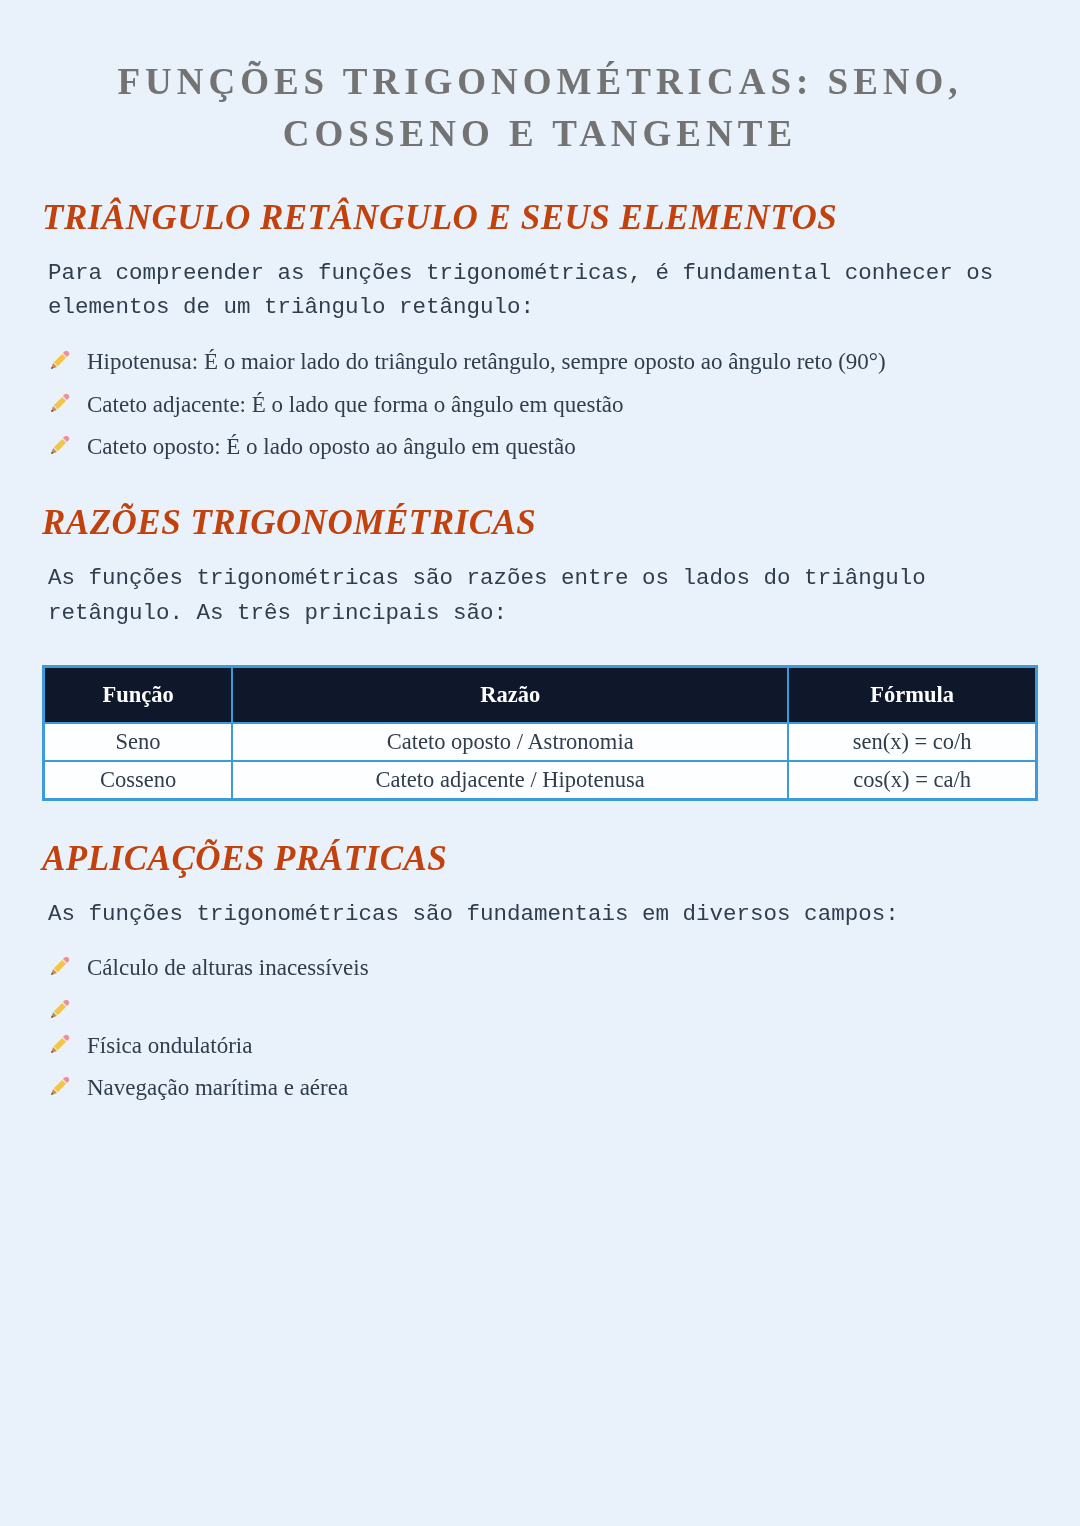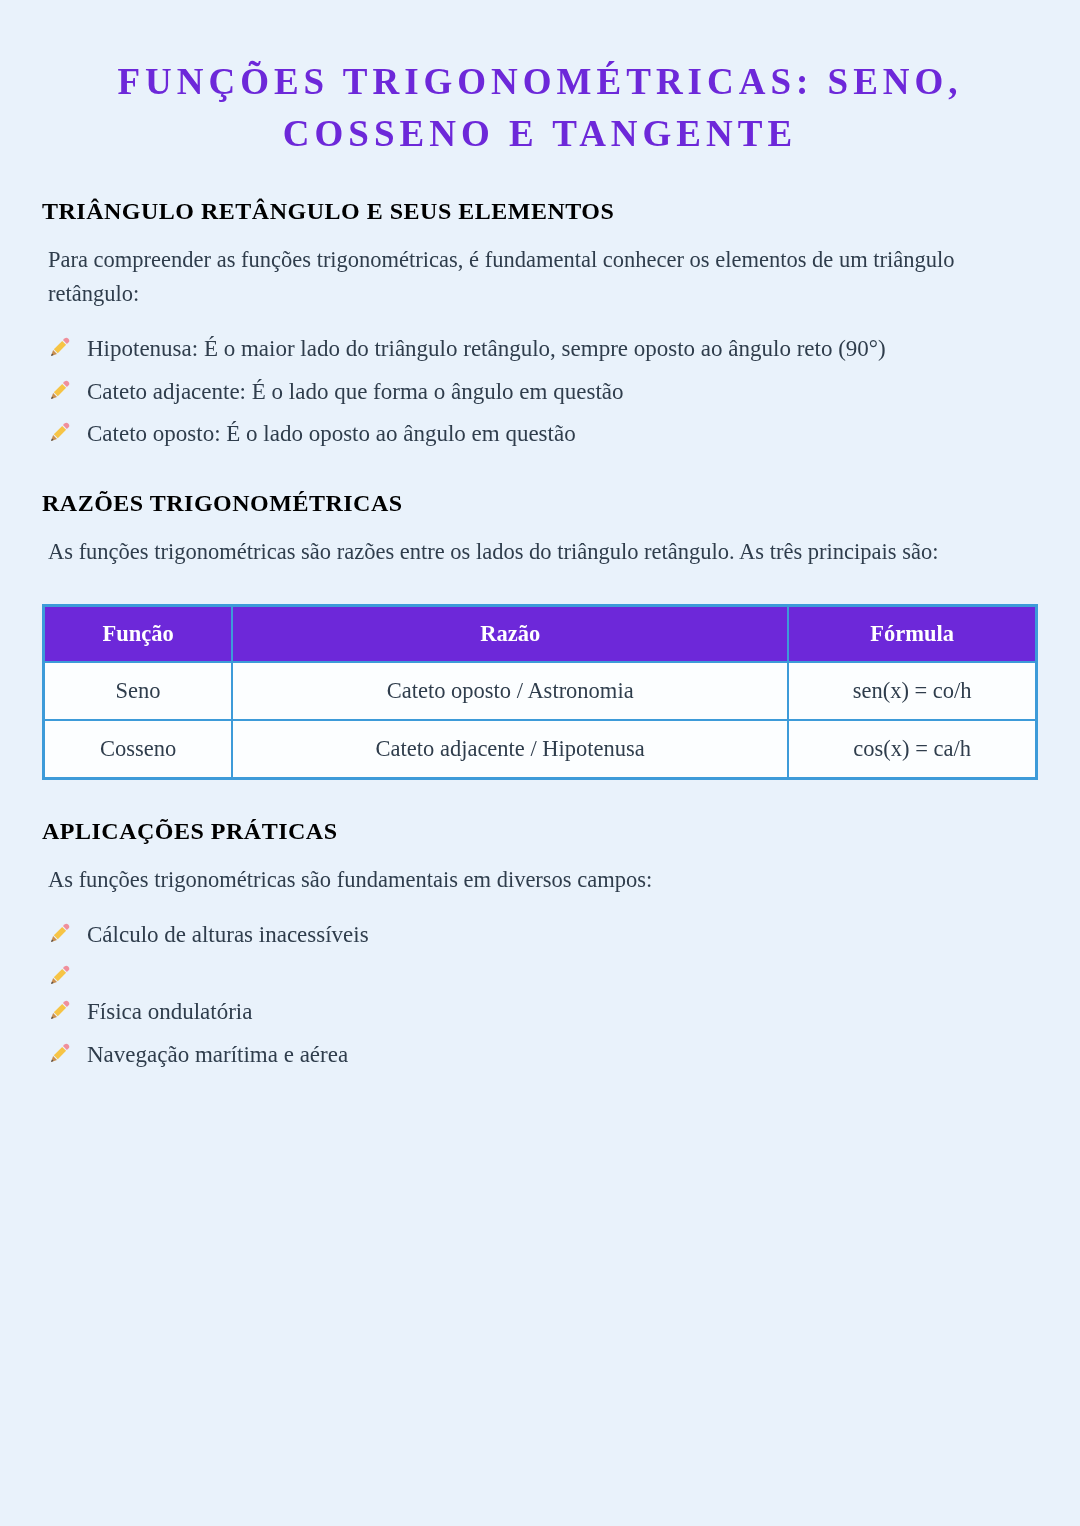--- a/index.html
+++ b/index.html
@@ -13,38 +13,40 @@
     height: 1526px;
     box-sizing: border-box;
     background: #e9f2fb;
     font-family: "Liberation Serif", "DejaVu Serif", serif;
     color: #2f3d4c;
     padding: 46px 42px 0 42px;
     overflow: hidden;
   }
   .doc-title {
     text-align: center;
-    color: #6d28d9;
+    color: #737373;
     font-weight: 700;
     font-size: 37px;
     letter-spacing: 5px;
     line-height: 1.4;
     margin: 10px 0 34px 0;
   }
   .section-heading {
-    color: #000000;
+    color: #c2410c;
     font-weight: 700;
-    font-size: 24px;
+    font-size: 35px;
     letter-spacing: 0.5px;
     margin: 38px 0 18px 0;
+    font-style: italic;
   }
   .para {
     font-size: 22.5px;
     line-height: 1.55;
     margin: 0 10px 20px 6px;
+    font-family: Liberation Mono, monospace;
   }
   .bullet-list {
     margin: 6px 0 10px 6px;
     padding: 0;
     list-style: none;
   }
   .bullet-item {
     display: flex;
     align-items: flex-start;
     gap: 16px;
@@ -61,24 +63,24 @@
   .trig-table {
     width: 100%;
     border-collapse: collapse;
     margin: 34px 0 18px 0;
     background: #fcfeff;
   }
   .trig-table th, .trig-table td {
     border: 2px solid #3d9bd9;
     text-align: center;
     font-size: 22.5px;
-    padding: 15px 10px;
+    padding: 5px 10px;
   }
   .trig-table th {
-    background: #6d28d9;
+    background: #0f172a;
     color: #ffffff;
     font-weight: 700;
     padding: 14px 10px;
   }
   .trig-table { border: 3px solid #3d9bd9; }
   .col-funcao { width: 19%; }
   .col-razao  { width: 56%; }
   .col-formula{ width: 25%; }
 </style>
 </head>

